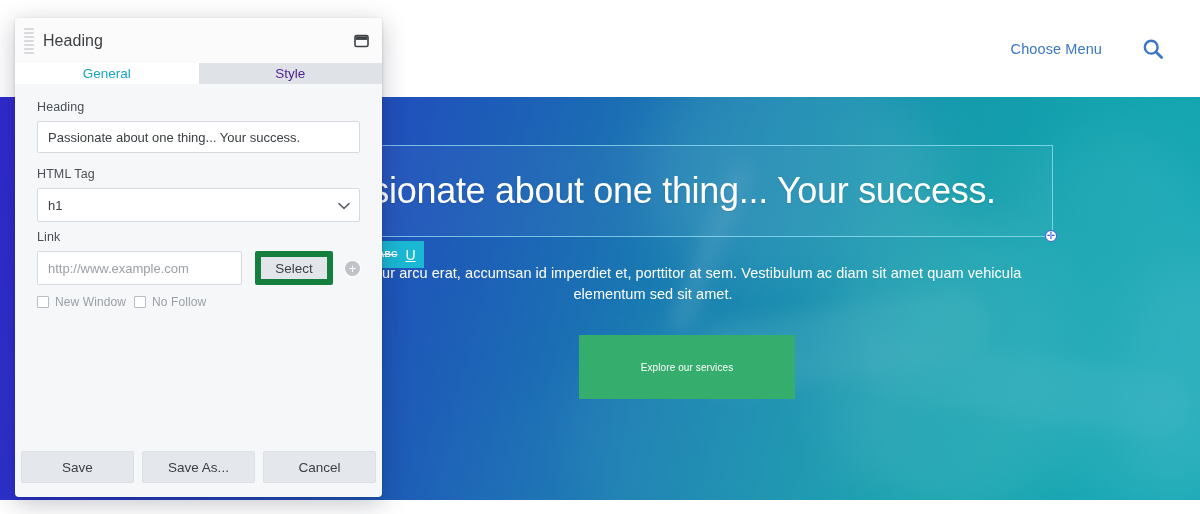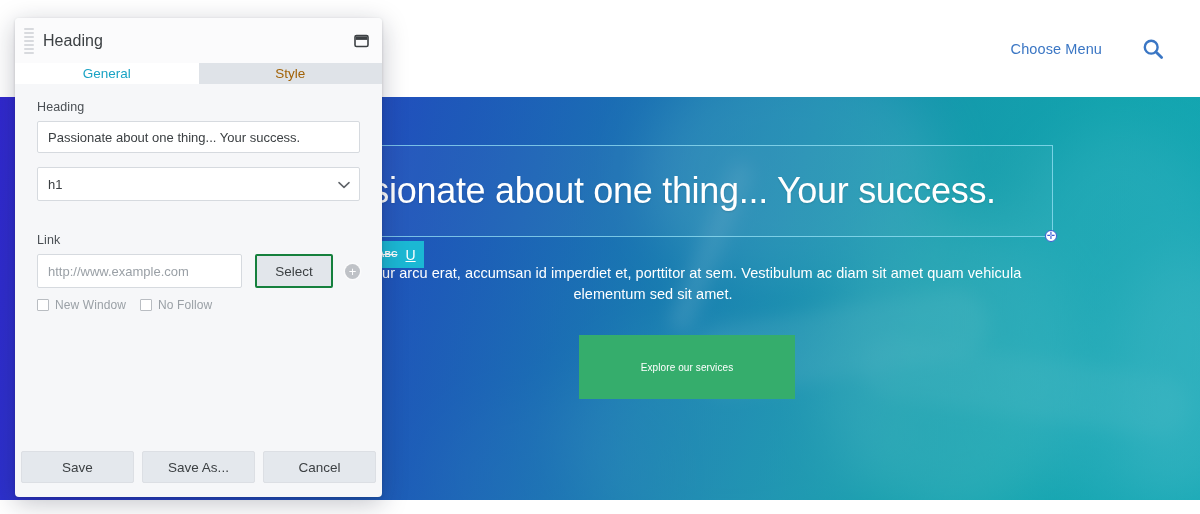--- a/index.html
+++ b/index.html
@@ -157,63 +157,63 @@
   .dock-btn {
     width: 18px; height: 18px; cursor: pointer;
     display: flex; align-items: center; justify-content: center; flex: none;
   }
 
   .panel-tabs {
     display: flex; height: 21px; background: #dfe3e8; flex: none;
   }
   .tab {
     flex: 1; display: flex; align-items: center; justify-content: center;
-    font-size: 13.5px; color: #a16207; cursor: pointer;
+    font-size: 13.5px; color: #4c1d95; cursor: pointer;
     background: #dfe3e8;
   }
   .tab.active { background: #ffffff; color: #1aa3c4; }
 
   .panel-body { flex: 1; padding: 16px 22px 0 22px; overflow: hidden; }
 
   .field-label {
     font-size: 12.5px; color: #4a4f54; margin-bottom: 7px; letter-spacing: .1px;
   }
   .field-row { display: flex; align-items: center; }
   .text-input {
     flex: 1; height: 32px; border: 1px solid #d6dadf; border-radius: 2px;
     background: #ffffff; padding: 0 10px;
     font-size: 13px; color: #3c4043;
     font-family: "Liberation Sans", sans-serif; outline: none;
   }
   .text-input::placeholder { color: #9aa0a6; }
 
-  .select-wrap { position: relative; width: 100%; margin-bottom: 32px; }
+  .select-wrap { position: relative; width: 100%; margin-bottom: 8px; }
   .select-input {
     width: 100%; height: 34px; border: 1px solid #d6dadf; border-radius: 2px;
     background: #ffffff; padding: 0 30px 0 10px;
     font-size: 13px; color: #3c4043; outline: none;
     font-family: "Liberation Sans", sans-serif;
     appearance: none;
   }
   .chev {
     position: absolute; right: 10px; top: 50%; transform: translateY(-50%);
     pointer-events: none; color: #5f6368;
   }
 
   .link-row { display: flex; align-items: center; gap: 5px; }
   .link-input { flex: 1; height: 34px; }
   .select-btn {
     margin-left: 8px; width: 78px; height: 34px;
-    background: #e2e6eb; border: 2px solid #15803d; border-radius: 2px;
+    background: #e2e6eb; border: 6px solid #15803d; border-radius: 2px;
     font-size: 13.5px; color: #3c4043; cursor: pointer;
     font-family: "Liberation Sans", sans-serif;
   }
   .link-plus { margin-left: 7px; }
 
-  .checks { display: flex; align-items: center; gap: 14px; margin-top: 10px; }
+  .checks { display: flex; align-items: center; gap: 8px; margin-top: 10px; }
   .check { display: flex; align-items: center; gap: 6px; cursor: pointer; }
   .check .box {
     width: 12px; height: 12px; border: 1px solid #b9bdc2; background: #fff; border-radius: 1px;
   }
   .check .txt { font-size: 12px; color: #9aa0a6; letter-spacing: .1px; }
 
   .panel-footer {
     height: 54px; display: flex; align-items: center; justify-content: center;
     gap: 8px; flex: none; padding-bottom: 6px;
   }
@@ -310,20 +310,21 @@
 
     <div class="panel-body">
 
       <div class="field-label">Heading</div>
       <div class="field-row">
         <input class="text-input" type="text" value="Passionate about one thing... Your success." style="">
       </div>
 
       <div class="spacer-1"></div>
 
+      <div class="field-label">HTML Tag</div>
       <div class="select-wrap">
         <input class="select-input" type="text" readonly="" value="h1" style="">
         <span class="chev">
           <svg width="12" height="8" viewBox="0 0 12 8" aria-hidden="true">
             <polyline points="1,1.6 6,6.4 11,1.6" fill="none" stroke="#5f6368" stroke-width="1.5" stroke-linecap="round" stroke-linejoin="round"></polyline>
           </svg>
         </span>
       </div>
 
       <div class="field-label">Link</div>

